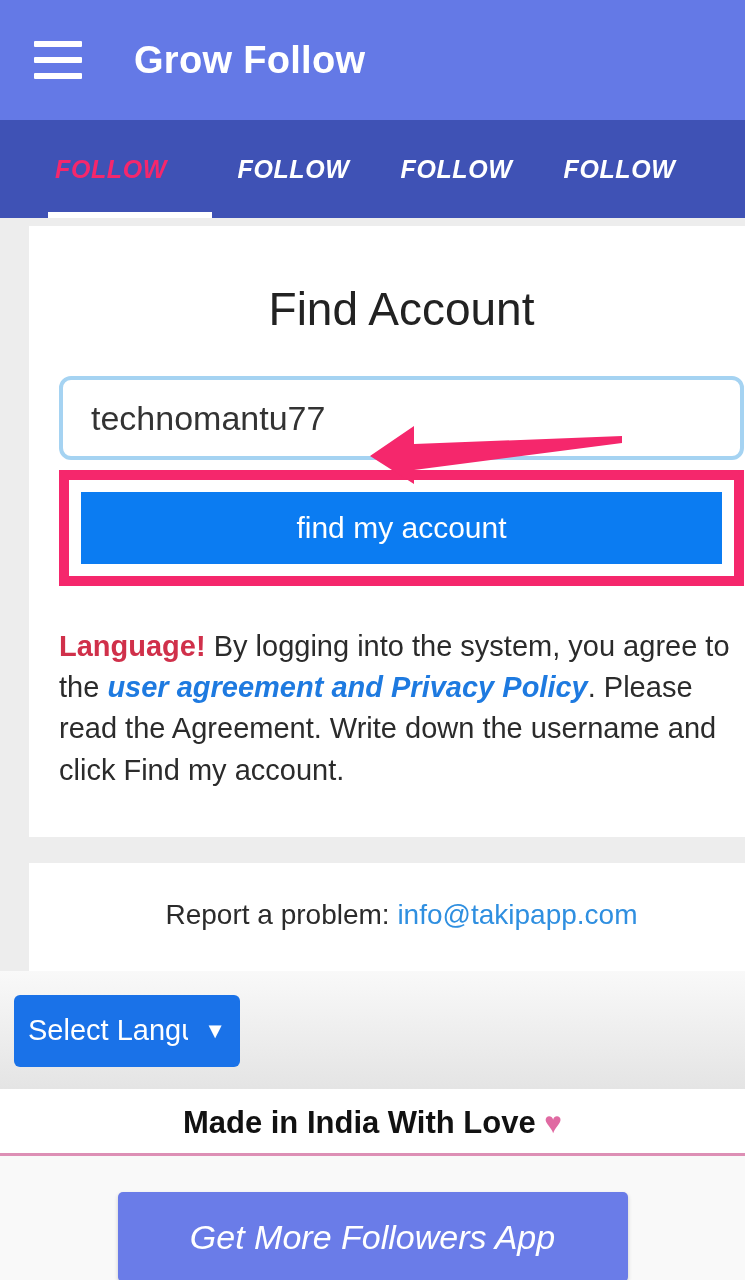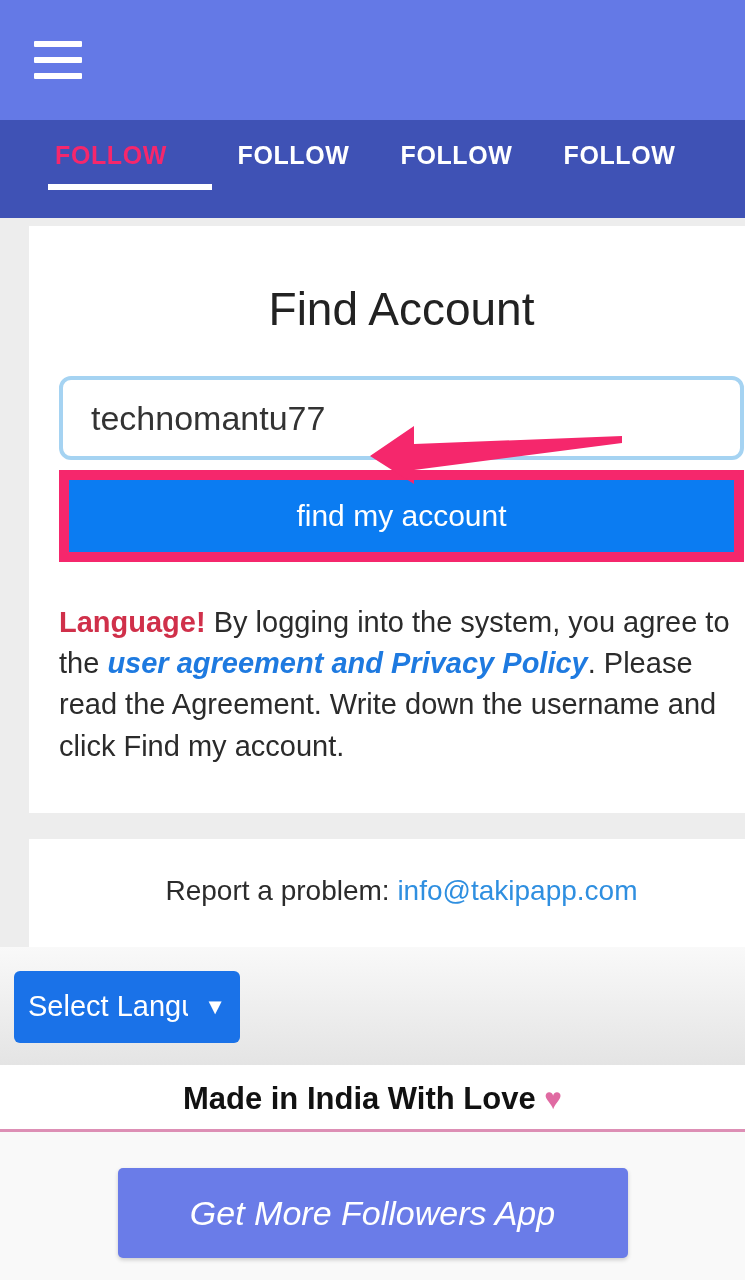--- a/index.html
+++ b/index.html
@@ -50,31 +50,32 @@
 
   
   .tabbar {
     height: 98px;
     background: #3f52b5;
     display: flex;
     align-items: flex-start;
     position: relative;
   }
   .tab {
-    height: 70px;
+    height: 98px;
     display: flex;
     align-items: center;
     justify-content: center;
     color: #ffffff;
     font-size: 25px;
     font-weight: bold;
     letter-spacing: 0.6px;
     cursor: pointer;
     position: relative;
     flex: none;
+    font-style: italic;
   }
   .tab.t0 { width: 212px; padding-left: 10px; }
   .tab.t1 { width: 163px; }
   .tab.t2 { width: 163px; }
   .tab.t3 { width: 163px; }
   .tab.active { color: #f5276c; }
   .tab.active::after {
     content: "";
     position: absolute;
     left: 48px;
@@ -121,21 +122,21 @@
     font-family: "Liberation Sans", sans-serif;
     font-size: 34px;
     color: #333333;
     padding: 0 28px;
     outline: none;
   }
 
   .find-btn-wrap {
     margin-top: 10px;
     border: 10px solid #f5276c;
-    padding: 0;
+    padding: 12px;
     line-height: 0;
   }
   .find-btn {
     display: block;
     width: 100%;
     height: 72px;
     background: #0b7cf2;
     border: none;
     color: #ffffff;
     font-family: "Liberation Sans", sans-serif;
@@ -248,20 +249,21 @@
 </style>
 </head>
 <body>
 
 <div class="appbar">
   <div class="hamburger">
     <span></span>
     <span></span>
     <span></span>
   </div>
+  <div class="app-title">Grow Follow</div>
 </div>
 
 <div class="tabbar">
   <div class="tab t0 active">
     <span>FOLLOW</span>
   </div>
   <div class="tab t1">
     <span>FOLLOW</span>
   </div>
   <div class="tab t2">

